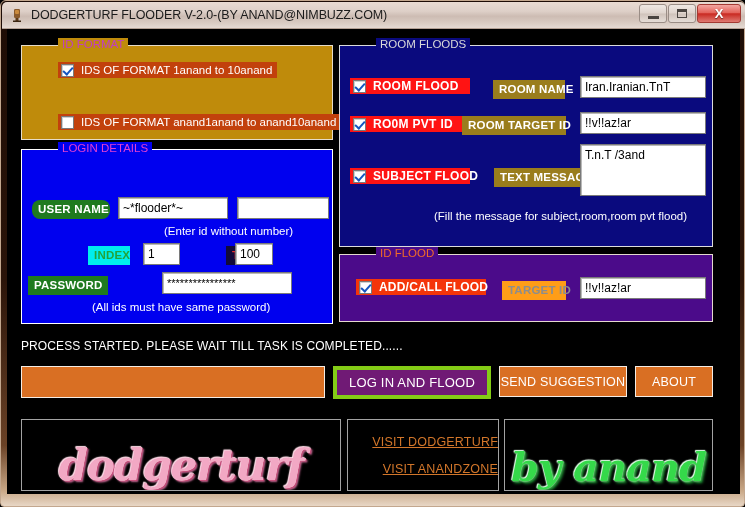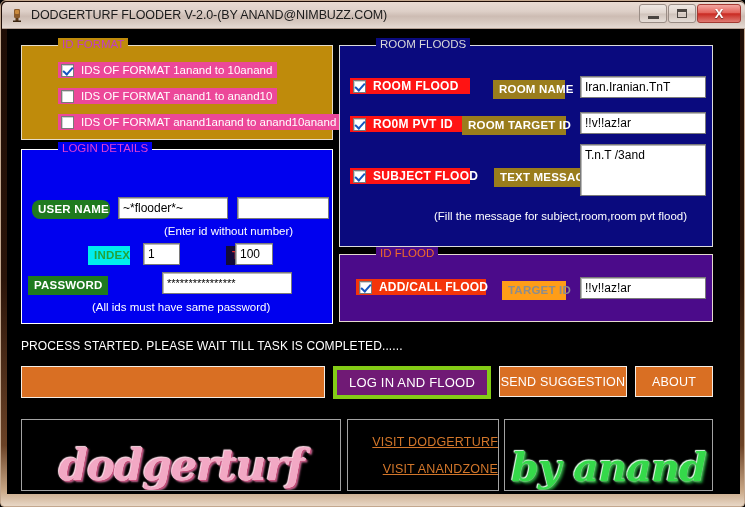--- a/index.html
+++ b/index.html
@@ -163,21 +163,21 @@
     border: solid #1555c0;
     border-width: 0 2px 2px 0;
     transform: rotate(42deg);
   }
   .cblabel {
     font-size: 11.5px;
     white-space: nowrap;
     line-height: 14px;
   }
 
-  .cb-green { background: #ec4899; }
+  .cb-green { background: #c2410c; }
   .cb-green .cblabel { color: #ffffff; }
 
   .cb-red { background: #ff1313; }
   .cb-red .cblabel { color: #ffffff; font-weight: bold; font-size: 12px; letter-spacing: .3px; }
 
   .cb-orange { background: #f4350a; }
   .cb-orange .cblabel { color: #ffffff; font-weight: bold; font-size: 12px; letter-spacing: .2px; }
 
   
   .taglabel {
@@ -334,24 +334,20 @@
   <div class="client">
 
     <div class="group" id="grp-idformat">
       <div class="legend">ID FORMAT</div>
 
       <div class="cbrow cb-green" style="left:36px; top:16px;">
         <span class="cbbox checked"></span>
         <span class="cblabel">IDS OF FORMAT 1anand to 10anand</span>
       </div>
 
-      <div class="cbrow cb-green" style="left:36px; top:42px;">
-        <span class="cbbox"></span>
-        <span class="cblabel">IDS OF FORMAT anand1 to anand10</span>
-      </div>
 
       <div class="cbrow cb-green" style="left:36px; top:68px;">
         <span class="cbbox"></span>
         <span class="cblabel">IDS OF FORMAT anand1anand to anand10anand</span>
       </div>
     </div>
 
     <div class="group" id="grp-login">
       <div class="legend">LOGIN DETAILS</div>
 

